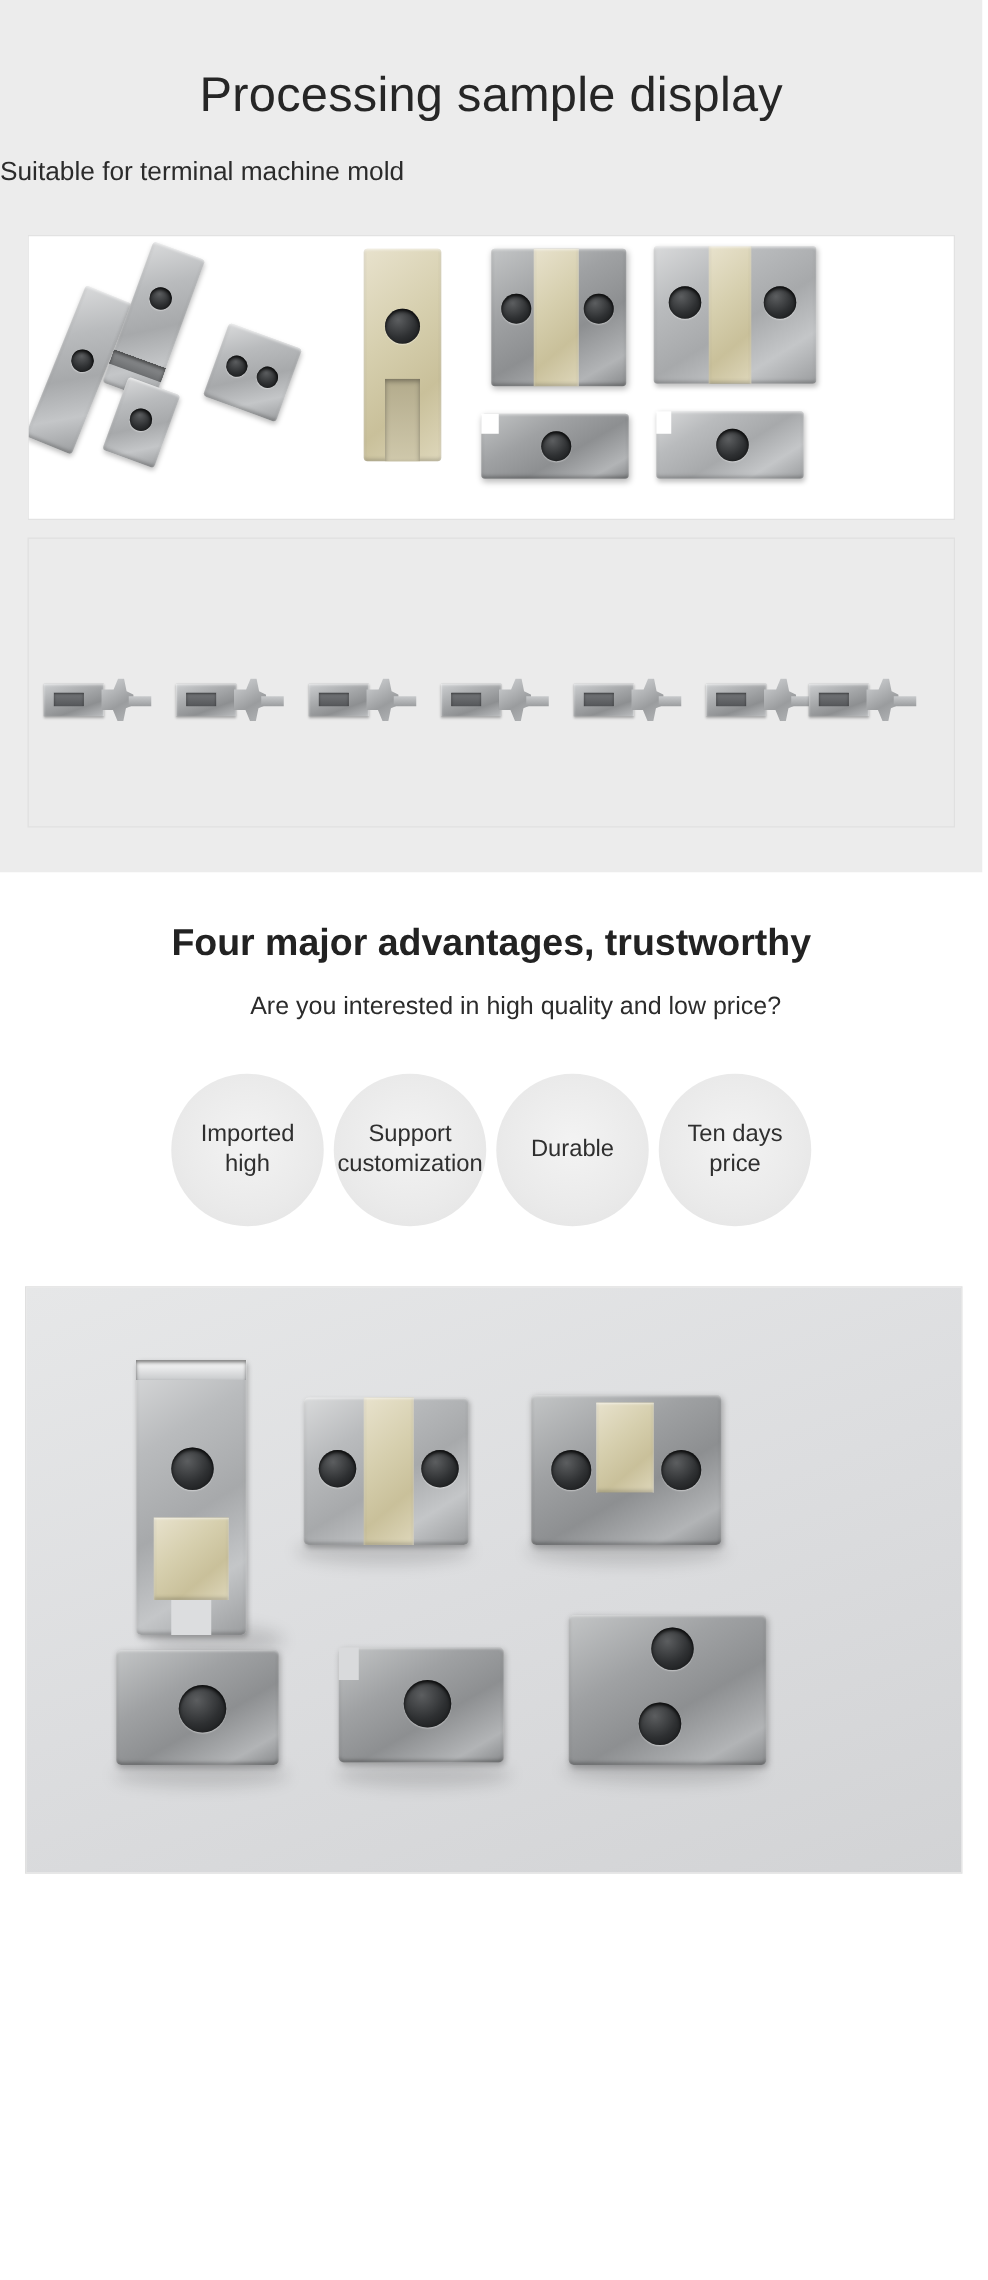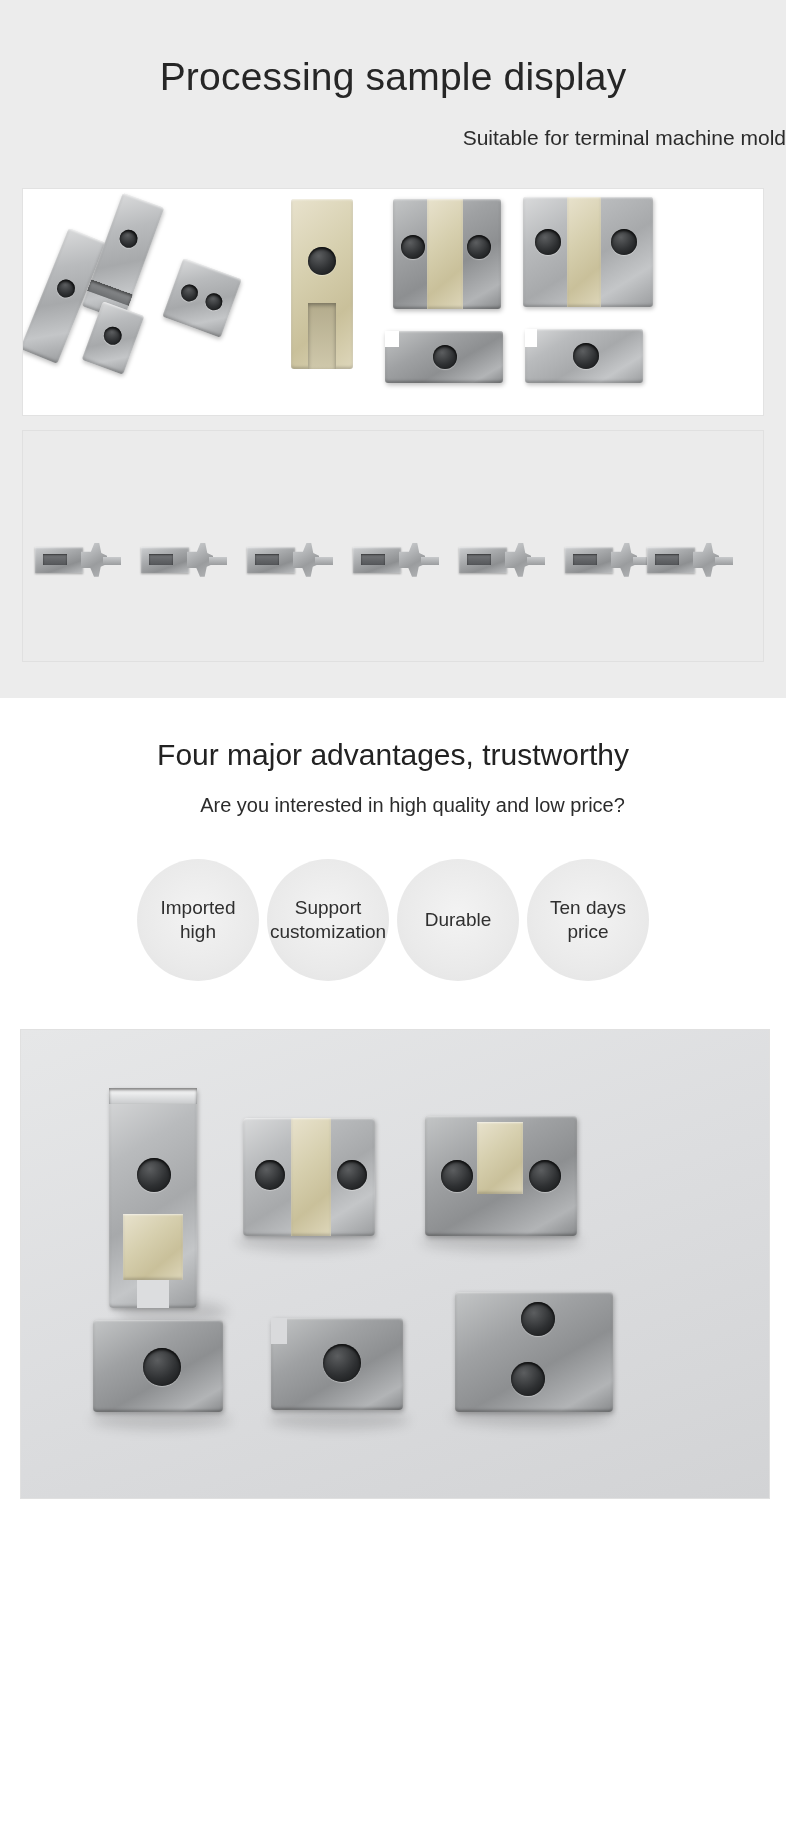--- a/index.html
+++ b/index.html
@@ -29,21 +29,21 @@
     font-weight: 400;
     text-align: center;
     color: #262626;
     letter-spacing: 0.2px;
     margin: 0 0 26px 0;
     line-height: 1.15;
   }
   .title-sub {
     font-size: 21px;
     font-weight: 400;
-    text-align: right;
+    text-align: left;
     color: #2b2b2b;
     margin: 0 0 38px 0;
   }
 
   .photo-frame {
     background: #ffffff;
     border: 1px solid #e2e2e2;
     margin: 0 22px 14px 22px;
     box-sizing: border-box;
     position: relative;
@@ -132,21 +132,21 @@
     background: linear-gradient(180deg,#c8cacc,#9b9d9f);
   }
 
   
   .section-advantages {
     background: #ffffff;
     padding: 40px 0 34px 0;
   }
   .title-adv {
     font-size: 30px;
-    font-weight: 400;
+    font-weight: 700;
     text-align: center;
     color: #222;
     margin: 0 0 22px 0;
   }
   .title-adv-sub {
     font-size: 20px;
     font-weight: 400;
     text-align: center;
     color: #2b2b2b;
     margin: 0 0 42px 0;

